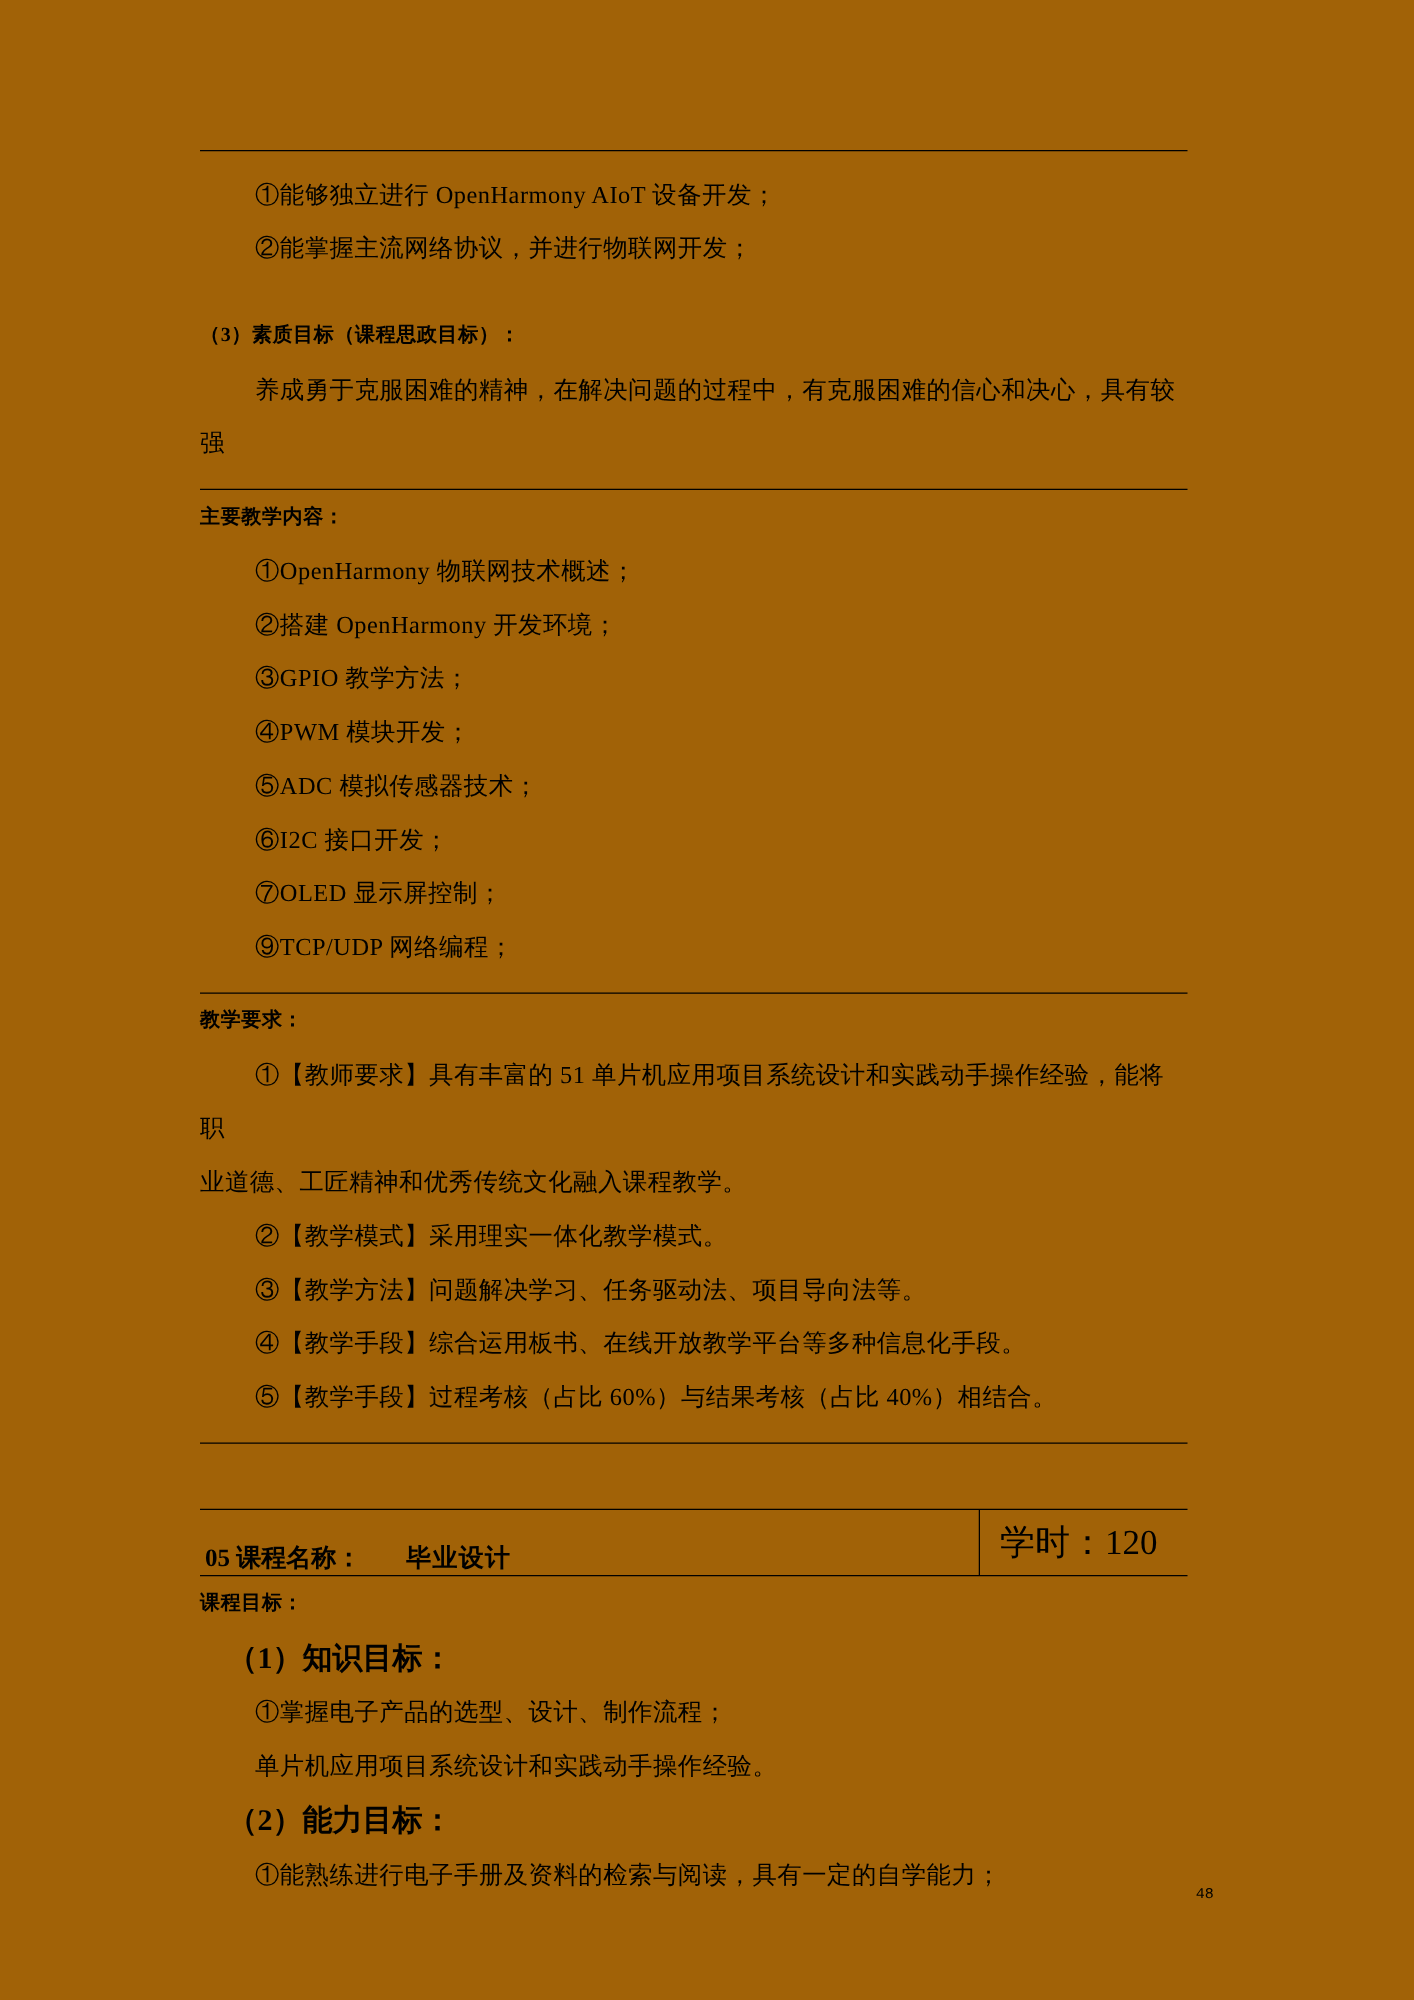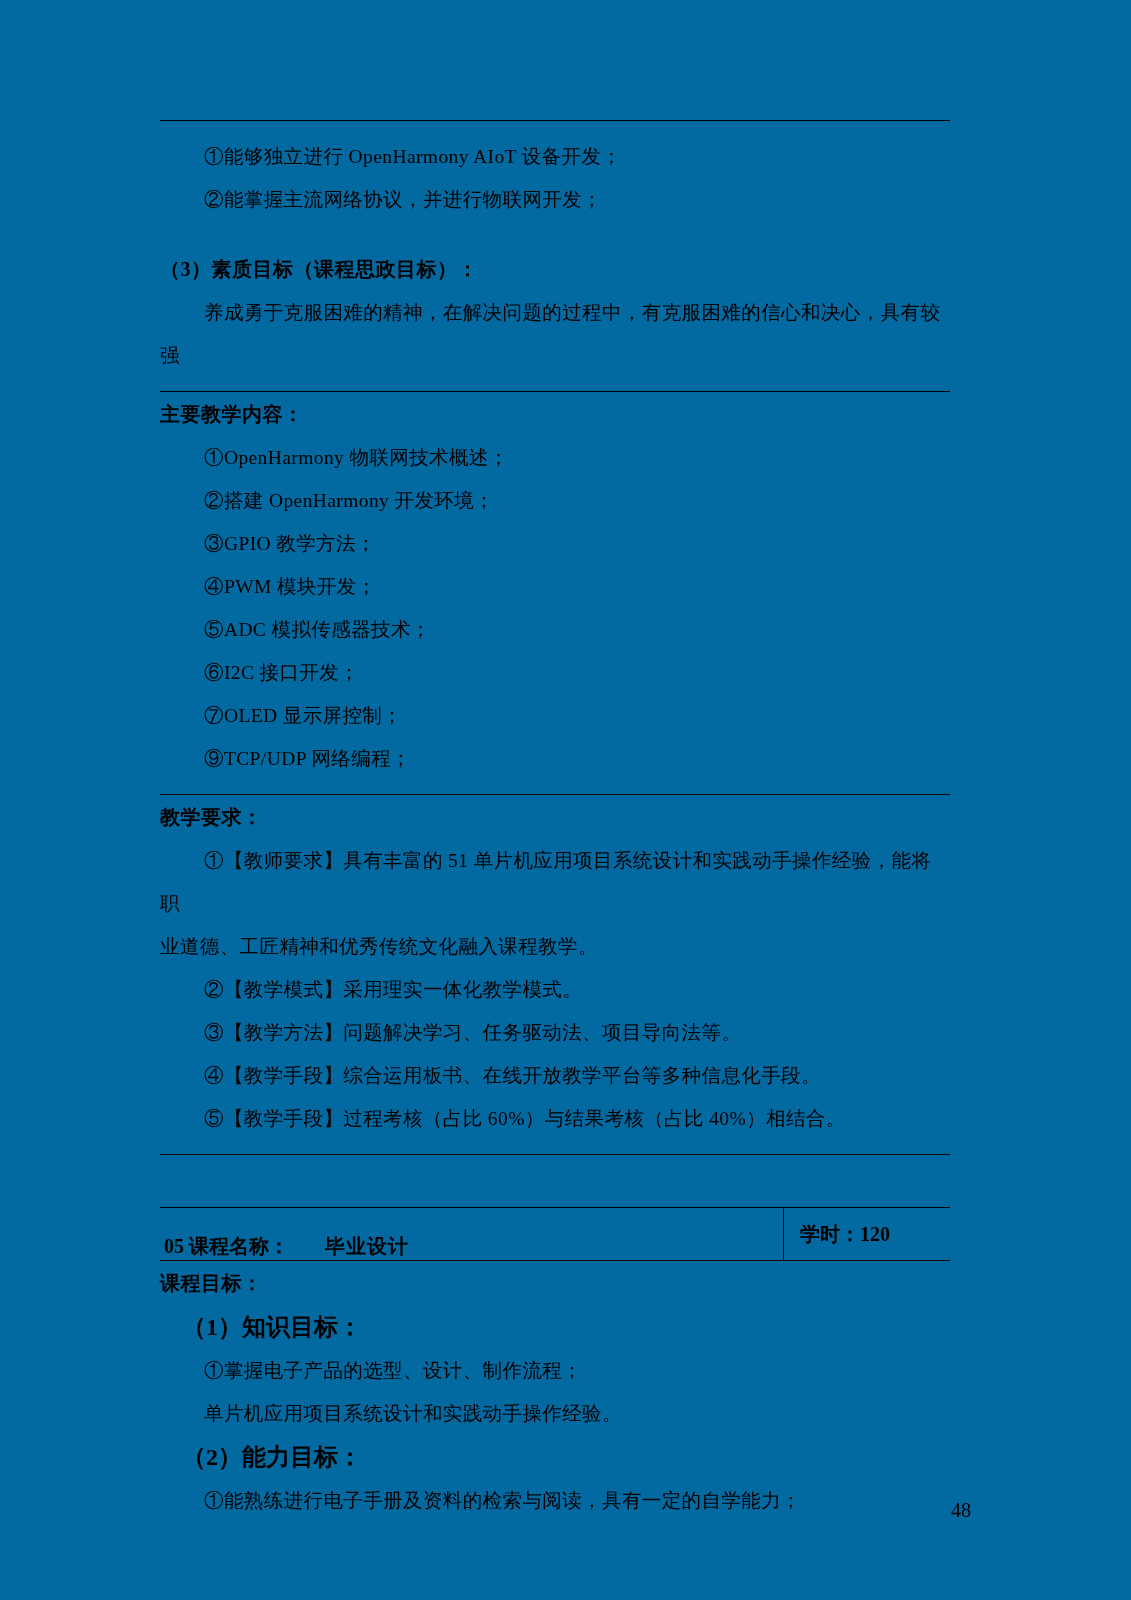--- a/index.html
+++ b/index.html
@@ -9,21 +9,21 @@
   }
   body {
     font-family: "Liberation Serif", "DejaVu Serif", serif;
     color: #000000;
   }
   .page {
     position: relative;
     width: 1131px;
     height: 1600px;
     margin: 0 auto;
-    background: #0369a1;
+    background: #a16207;
     box-sizing: border-box;
     padding: 0;
     overflow: hidden;
   }
   .content {
     position: absolute;
     left: 160px;
     top: 120px;
     width: 790px;
   }
@@ -45,21 +45,21 @@
     letter-spacing: 0.4px;
     white-space: pre-wrap;
   }
   .indent1 {
     text-indent: 44px;
   }
   .indent-hang {
     padding-left: 44px;
   }
   .heading {
-    font-size: 20px;
+    font-size: 16px;
     font-weight: bold;
     line-height: 44px;
     letter-spacing: 0.5px;
   }
   .sub-heading {
     font-size: 24px;
     font-weight: bold;
     line-height: 44px;
     text-indent: 22px;
   }
@@ -86,29 +86,29 @@
     padding-left: 36px;
     letter-spacing: 1px;
     margin-top: 25px;
   }
   .course-head .right {
     flex: 0 0 150px;
     display: flex;
     align-items: center;
     justify-content: flex-start;
     padding-left: 16px;
-    font-size: 20px;
-    font-weight: bold;
+    font-size: 28px;
+    font-weight: normal;
   }
   .page-number {
     position: absolute;
     right: 160px;
     bottom: 78px;
-    font-size: 20px;
-    font-family: Liberation Serif, serif;
+    font-size: 12px;
+    font-family: Liberation Mono, monospace;
   }
 </style>
 </head>
 <body>
 
 <div class="page">
 
   <div class="content">
 
     <hr class="rule">

